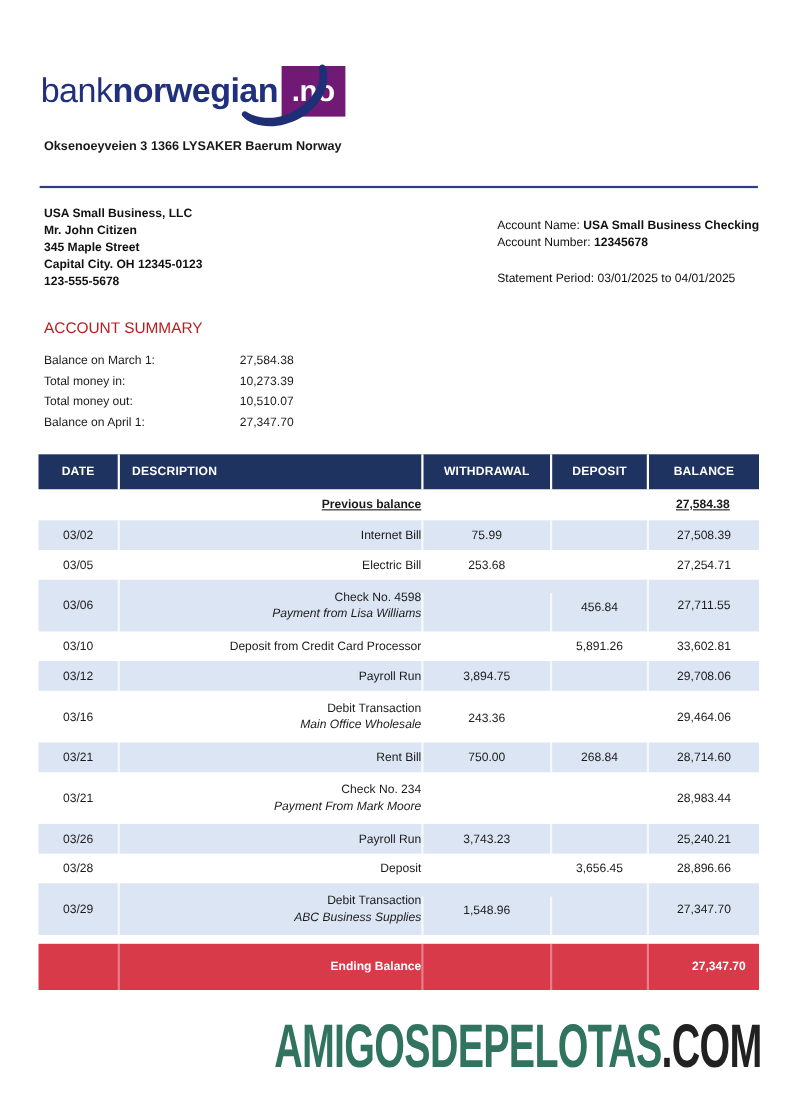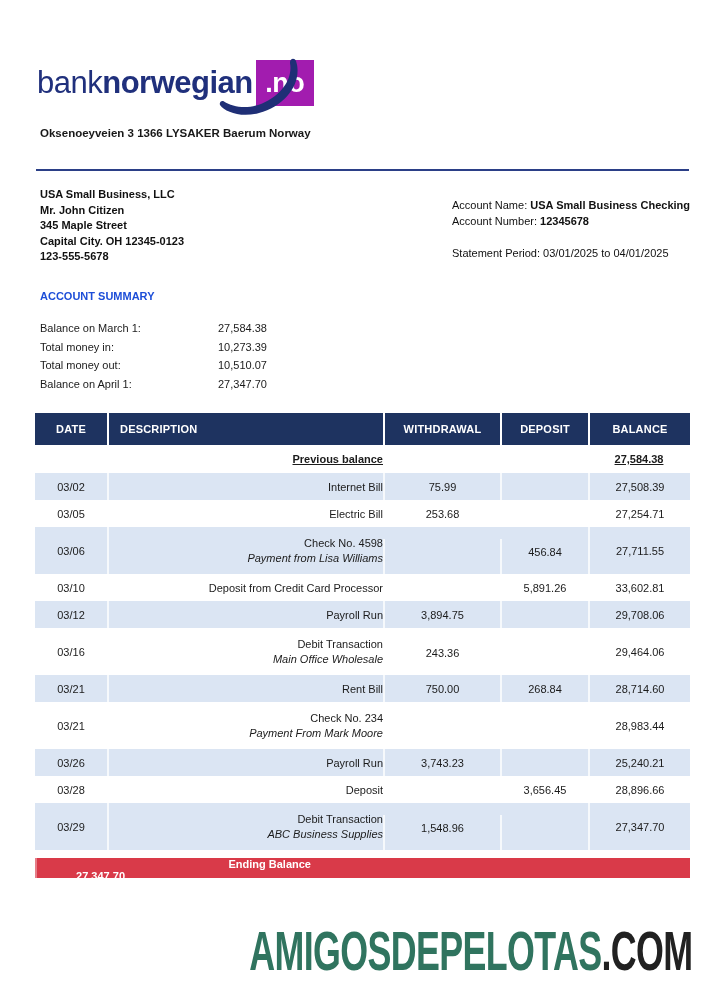--- a/index.html
+++ b/index.html
@@ -9,38 +9,38 @@
     background:#ffffff; color:#1b1b1b;
     position:relative; overflow:hidden;
   }
   .page { position:relative; width:720px; height:1000px; background:#fff;border-radius:19px; }
 
   
   .logo { position:absolute; left:37px; top:60px; display:flex; align-items:center; }
   .logo .bank { font-size:31px; font-weight:400; color:#20307c; letter-spacing:-0.5px; }
   .logo .norwegian { font-size:31px; font-weight:700; color:#20307c; letter-spacing:-0.5px; }
   .logo .tld-box {
-    margin-left:3px; width:58px; height:46px; background:#a21caf;
+    margin-left:3px; width:58px; height:46px; background:#701a75;
     display:flex; align-items:center; justify-content:center;
   }
   .logo .tld-box span { color:#fff; font-weight:700; font-size:27px; letter-spacing:-0.5px; }
   .swoosh { position:absolute; left:200px; top:50px; width:120px; height:80px; }
 
   .bank-address { position:absolute; left:40px; top:127px; font-size:11.5px; font-weight:700; color:#181818; }
 
   .divider { position:absolute; left:36px; top:169px; width:653px; height:2px; background:#2b3f87; }
 
   
   .customer { position:absolute; left:40px; top:187px; font-size:11px; font-weight:700; line-height:15.6px; color:#111; }
   .acct { position:absolute; left:452px; top:197px; font-size:11px; line-height:16px; color:#111; }
   .acct .val { font-weight:700; }
   .acct .period { margin-top:16px; }
 
   
-  .summary-title { position:absolute; left:40px; top:290px; font-size:11px; font-weight:700; color:#1d4ed8; }
+  .summary-title { position:absolute; left:40px; top:290px; font-size:14px; font-weight:400; color:#b91c1c; }
   .summary { position:absolute; left:40px; top:319px; font-size:11px; }
   .summary .srow { display:flex; line-height:18.5px; }
   .summary .slabel { width:178px; }
   .summary .sval { }
 
   
   .tx { position:absolute; left:35px; top:413px; width:655px; font-size:11px; }
   .trow { display:flex; width:655px; }
   .c-date { width:72px;  display:flex; align-items:center; justify-content:center; }
   .c-desc { width:276px; display:flex; flex-direction:column; justify-content:center; padding-left:11px;text-align:right; }
@@ -55,21 +55,21 @@
 
   .prev { background:#fff; height:28px; font-weight:700;text-decoration:underline; }
   .rowdata { height:27px; }
   .rowdata.dbl { height:47px; }
   .rowdata.alt { background:#dbe5f3; }
   .rowdata > div { border-left:2px solid rgba(255,255,255,0.75); }
   .rowdata > div:first-child { border-left:none; }
   .rowdata.dbl .c-wd, .rowdata.dbl .c-dep { align-items:flex-start; padding-top:7px;margin-top:12px; }
   .note { font-style:italic; margin-top:3px; }
 
-  .ending { background:#d93a49; color:#fff; font-weight:700; height:20px; margin-top:8px;flex-direction:column; }
+  .ending { background:#d93a49; color:#fff; font-weight:700; height:42px; margin-top:8px; }
   .ending > div { border-left:2px solid rgba(255,255,255,0.35); }
   .ending > div:first-child { border-left:none; }
   .ending .c-bal { justify-content:flex-end; padding-right:12px; }
 
   
   .watermark {
     position:absolute; top:918px; right:28px;
     font-size:56px; font-weight:700; white-space:nowrap;
     transform:scaleX(0.64); transform-origin:right center;
     letter-spacing:-1px;

